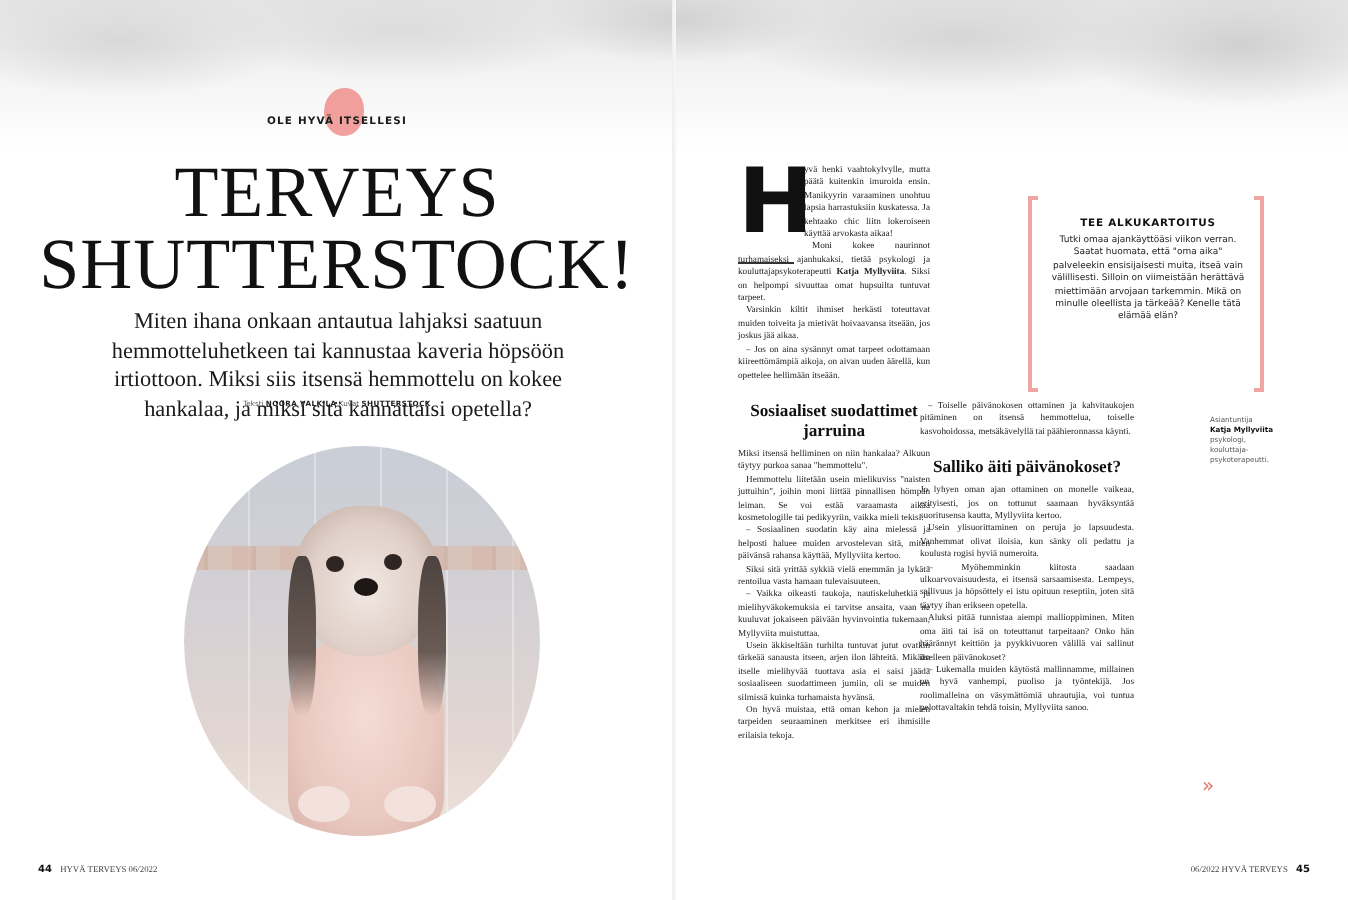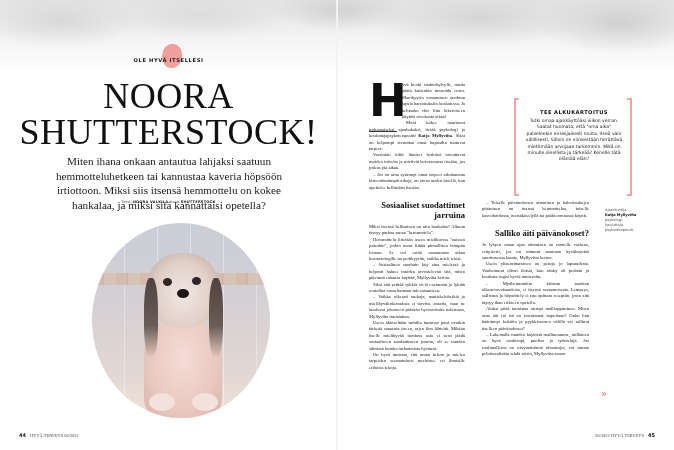--- a/index.html
+++ b/index.html
@@ -45,25 +45,25 @@
     .dog-paw-l { position: absolute; left: 57px; top: 170px; width: 26px; height: 18px; border-radius: 50%; background: #f3e1dc; }
     .dog-paw-r { position: absolute; left: 100px; top: 170px; width: 26px; height: 18px; border-radius: 50%; background: #f3e1dc; }
 
     .folio-left { position: absolute; left: 16px; top: 432px; font-family: "Liberation Serif", serif; font-size: 4.4px; color: #444; }
     .folio-left .num, .folio-right .num { font-family: "DejaVu Sans", sans-serif; font-weight: bold; font-size: 5px; color: #111; margin: 0 3px; }
     .folio-right { position: absolute; right: 16px; top: 432px; font-family: "Liberation Serif", serif; font-size: 4.4px; color: #444; }
 
     .col { position: absolute; font-family: "Liberation Serif", serif; font-size: 4.6px; line-height: 6.4px; color: #222; text-align: justify; hyphens: auto; }
     .col p { margin: 0; }
     .col p.indent { text-indent: 4px; }
-    .col .subhead { font-family: "Liberation Serif", serif; font-weight: bold; font-size: 8.6px; line-height: 10px; color: #111; margin: 9px 0 4px 0; text-align: right; }
+    .col .subhead { font-family: "Liberation Serif", serif; font-weight: bold; font-size: 8.6px; line-height: 10px; color: #111; margin: 9px 0 4px 0; text-align: center; }
     .col b { font-weight: bold; }
 
     .col-1 { left: 369px; top: 82px; width: 96px; }
-    .col-2 { left: 482px; top: 200px; width: 107px; }
+    .col-2 { left: 460px; top: 200px; width: 107px; }
 
     .dropcap { float: left; font-family: "DejaVu Sans", sans-serif; font-weight: bold; font-size: 45px; line-height: 34px; width: 30px; height: 44px; padding-top: 2px; margin-right: 3px; color: #111; }
     .dropcap-rule { position: absolute; left: 369px; top: 131px; width: 28px; height: 1px; background: #333; }
 
     .callout { position: absolute; left: 514px; top: 98px; width: 118px; height: 98px; }
     .bracket-l { position: absolute; left: 0; top: 0; width: 5px; height: 98px; border-left: 2px solid #f0a5a3; border-top: 2px solid #f0a5a3; border-bottom: 2px solid #f0a5a3; }
     .bracket-r { position: absolute; right: 0; top: 0; width: 5px; height: 98px; border-right: 2px solid #f0a5a3; border-top: 2px solid #f0a5a3; border-bottom: 2px solid #f0a5a3; }
     .callout-title { position: absolute; left: 10px; top: 11px; width: 100px; text-align: center; font-family: "DejaVu Sans", sans-serif; font-weight: bold; font-size: 5.2px; letter-spacing: 0.4px; color: #111; }
     .callout-body { position: absolute; left: 10px; top: 20px; width: 100px; text-align: center; font-family: "DejaVu Sans", sans-serif; font-size: 4.5px; line-height: 6.4px; color: #222; }
 
@@ -78,21 +78,21 @@
 <div class="spread">
   <div class="foam"></div>
   <div class="gutter"></div>
 
   <div class="kicker-blob"></div>
   <div class="kicker">
     <span class="kicker-text">OLE HYVÄ ITSELLESI</span>
   </div>
 
   <h1 class="headline">
-    <span>NOORA</span><br>
+    <span>TERVEYS</span><br>
     <span>SHUTTERSTOCK!</span>
   </h1>
 
   <p class="lead">Miten ihana onkaan antautua lahjaksi saatuun hemmotteluhetkeen tai kannustaa kaveria höpsöön irtiottoon. Miksi siis itsensä hemmottelu on kokee hankalaa, ja miksi sitä kannattaisi opetella?</p>
 
   <div class="byline">
     <span>Teksti</span>
     <b>NOORA VALKILA</b>
     <span>Kuvat</span>
     <b>SHUTTERSTOCK</b>

